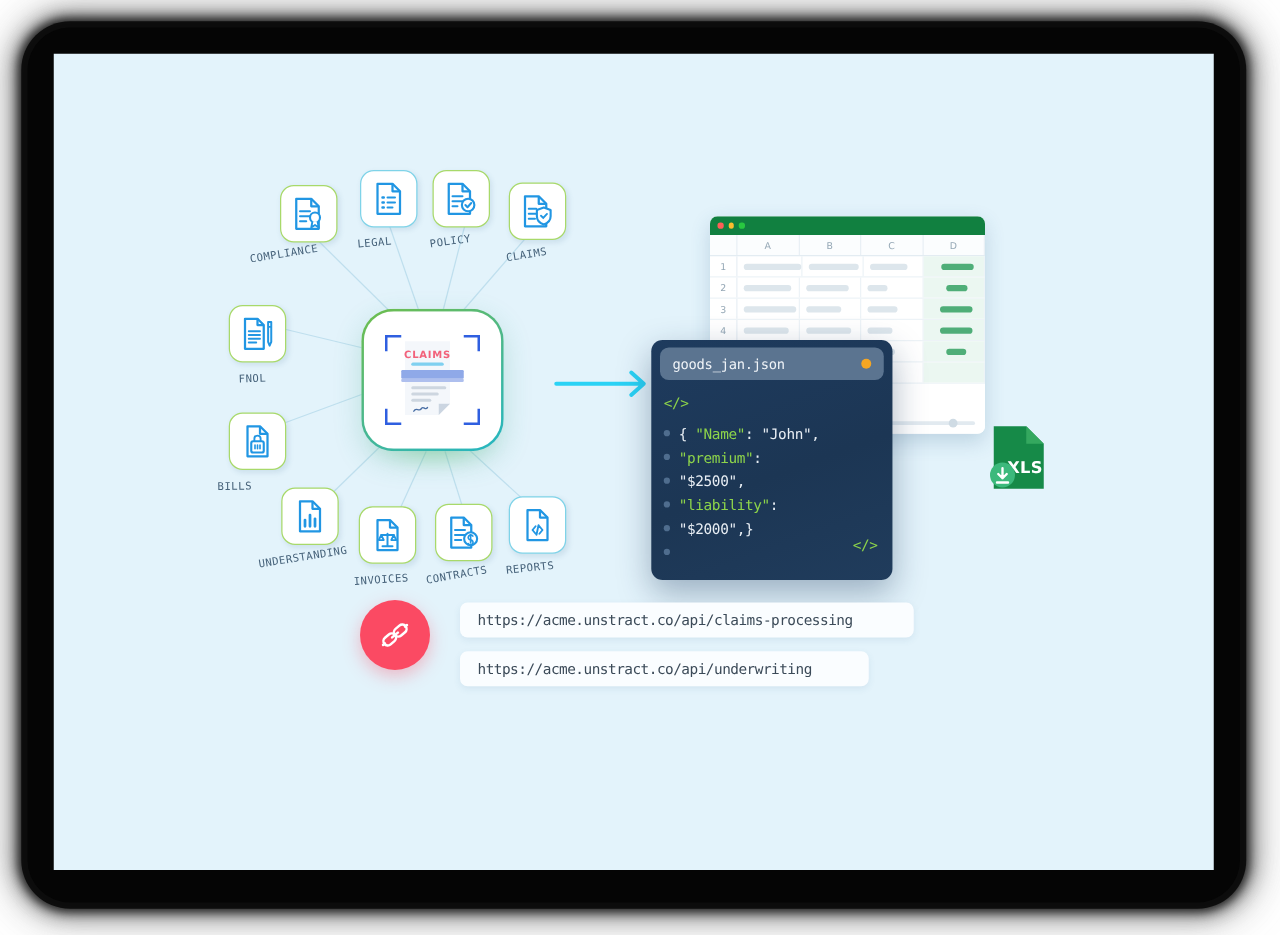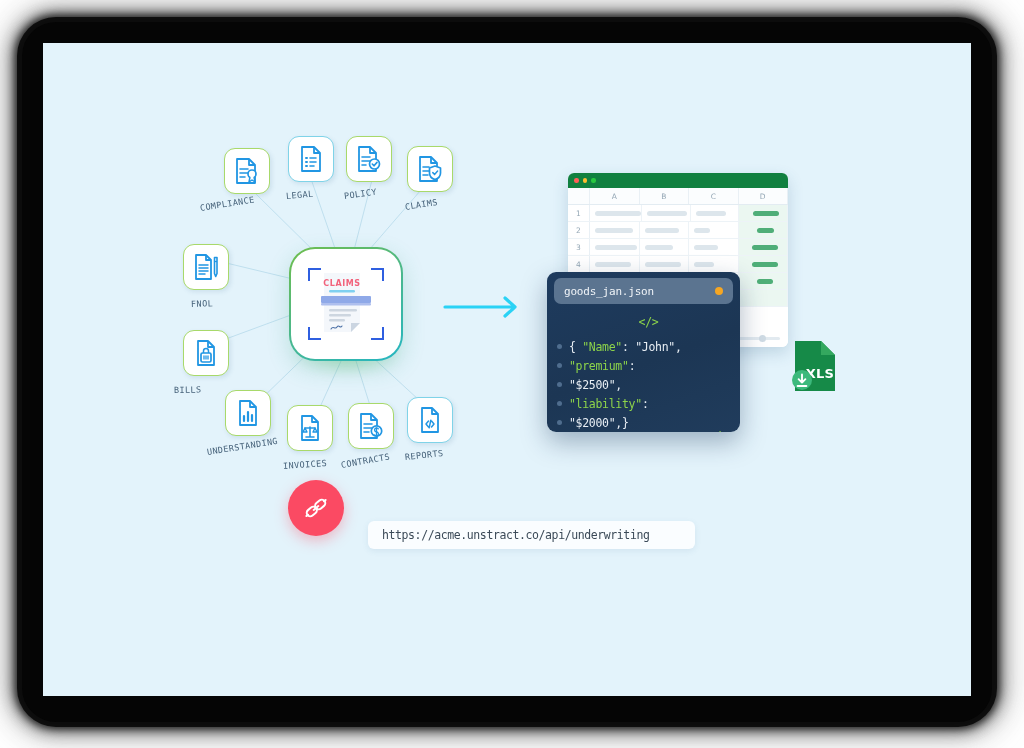--- a/index.html
+++ b/index.html
@@ -173,27 +173,26 @@
   #sheet-foot .minus { font-size: 8px; color: #a6b6c2; }
   #sheet-track { flex: 1; height: 2.5px; border-radius: 2px; background: #e2eaf0; position: relative; }
   #sheet-knob { position: absolute; right: 14px; top: -2px; width: 7px; height: 7px; border-radius: 50%; background: #cfdbe4; }
 
   
   #xls { position: absolute; left: 748px; top: 296px; }
 
   
   #code {
     position: absolute;
-    left: 504px; top: 229px;
-    width: 193px; height: 160px;
+    left: 478px; top: 229px;
+    width: 193px; height: 192px;
     border-radius: 9px;
     background: linear-gradient(160deg, #1e3b5e 0%, #1c3654 55%, #203c5c 100%);
     box-shadow: 0 10px 26px rgba(20,50,85,0.35);
     overflow: hidden;
-    text-align: center;
   }
   #code-bar {
     margin: 6px 7px 0 7px;
     height: 26px;
     border-radius: 7px;
     background: #5b7490;
     display: flex; align-items: center;
     padding: 0 10px;
     justify-content: space-between;
   }
@@ -604,18 +603,21 @@
       <svg width="28" height="28" viewBox="0 0 28 28">
         <g transform="rotate(-40 14 14)">
           <rect x="3" y="10.5" width="11" height="7" rx="3.5" fill="none" stroke="#ffffff" stroke-width="2"></rect>
           <rect x="14" y="10.5" width="11" height="7" rx="3.5" fill="none" stroke="#ffffff" stroke-width="2"></rect>
           <path d="M11 14h6" stroke="#ffffff" stroke-width="2" stroke-linecap="round"></path>
           <path d="M3.5 14h-2M26.5 14h-2" stroke="#ffffff" stroke-width="2" stroke-linecap="round"></path>
         </g>
       </svg>
     </div>
 
+    <div class="url-pill" style="left:325px; top:439px; width:363px;">
+      <span class="url-text">https://acme.unstract.co/api/claims-processing</span>
+    </div>
     <div class="url-pill" style="left:325px; top:478px; width:327px;">
       <span class="url-text">https://acme.unstract.co/api/underwriting</span>
     </div>
 
   </div>
 </div>
 
 </body></html>

